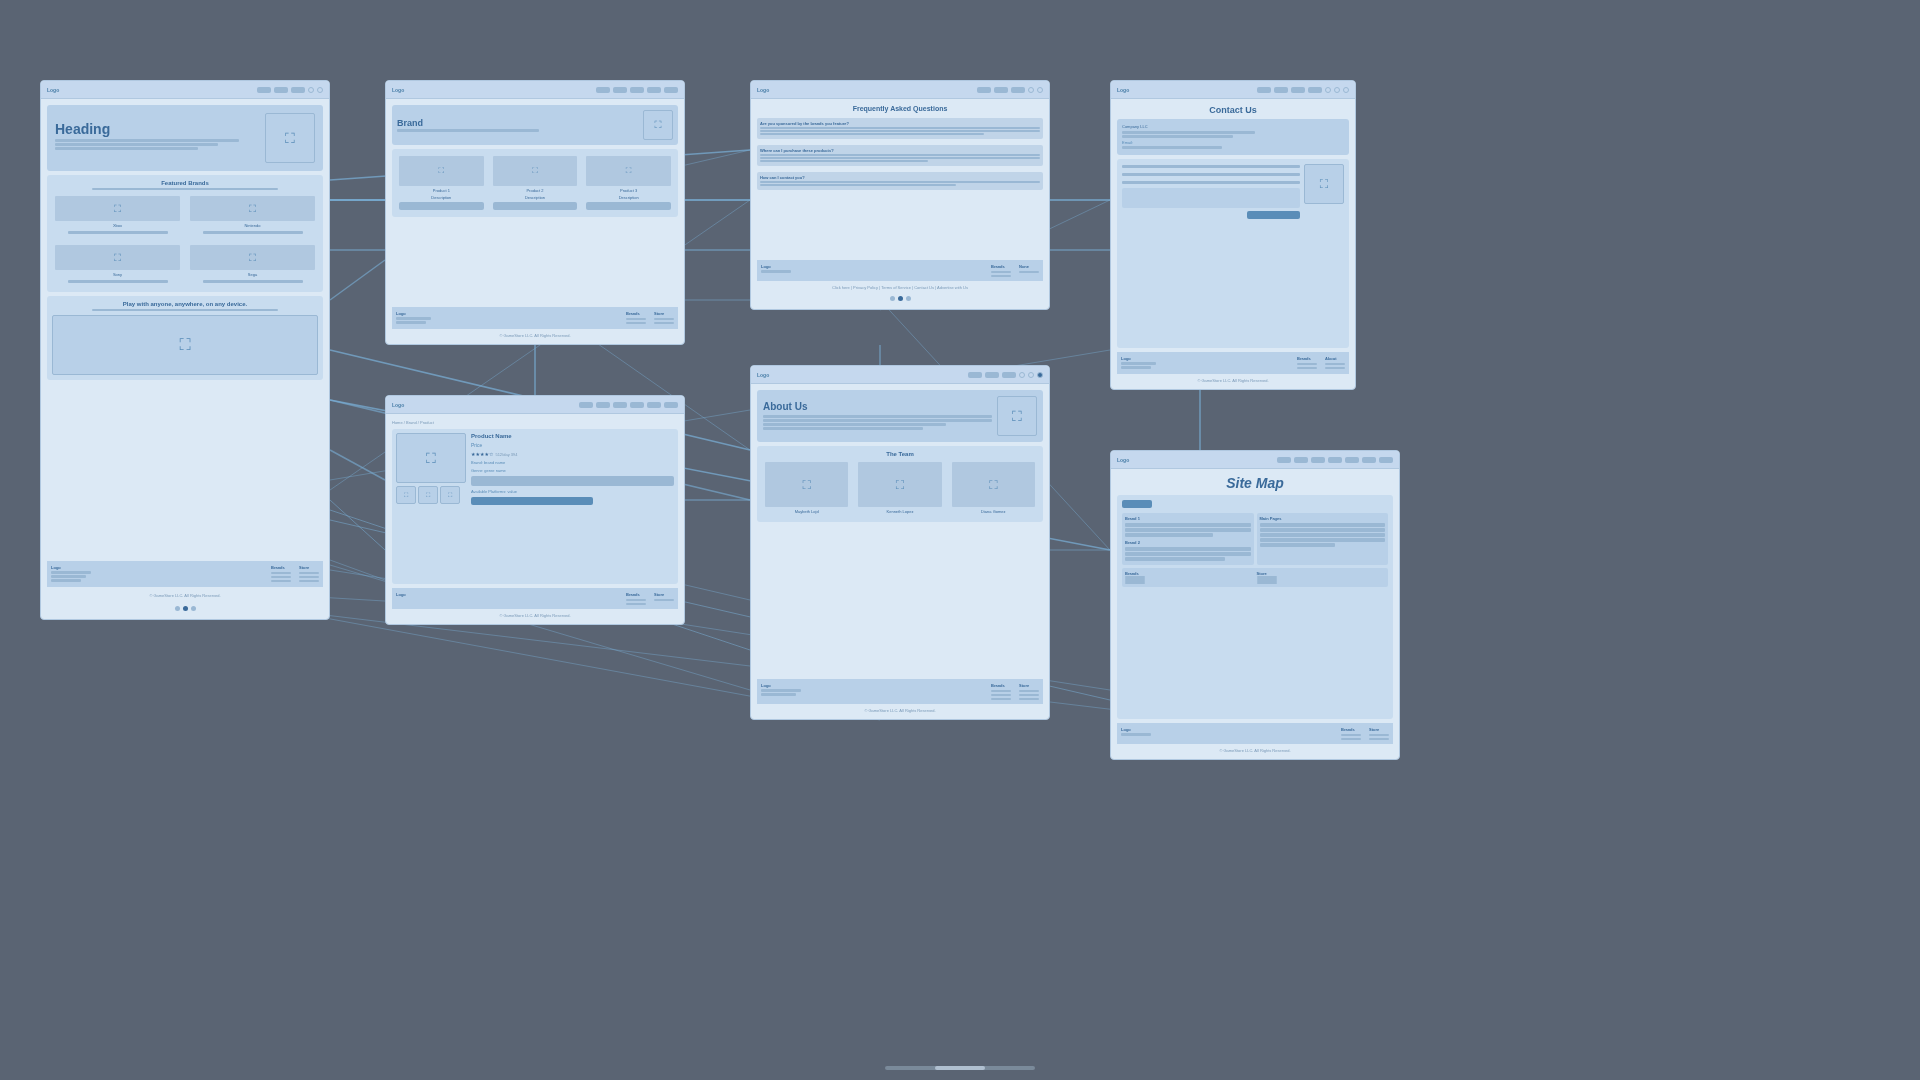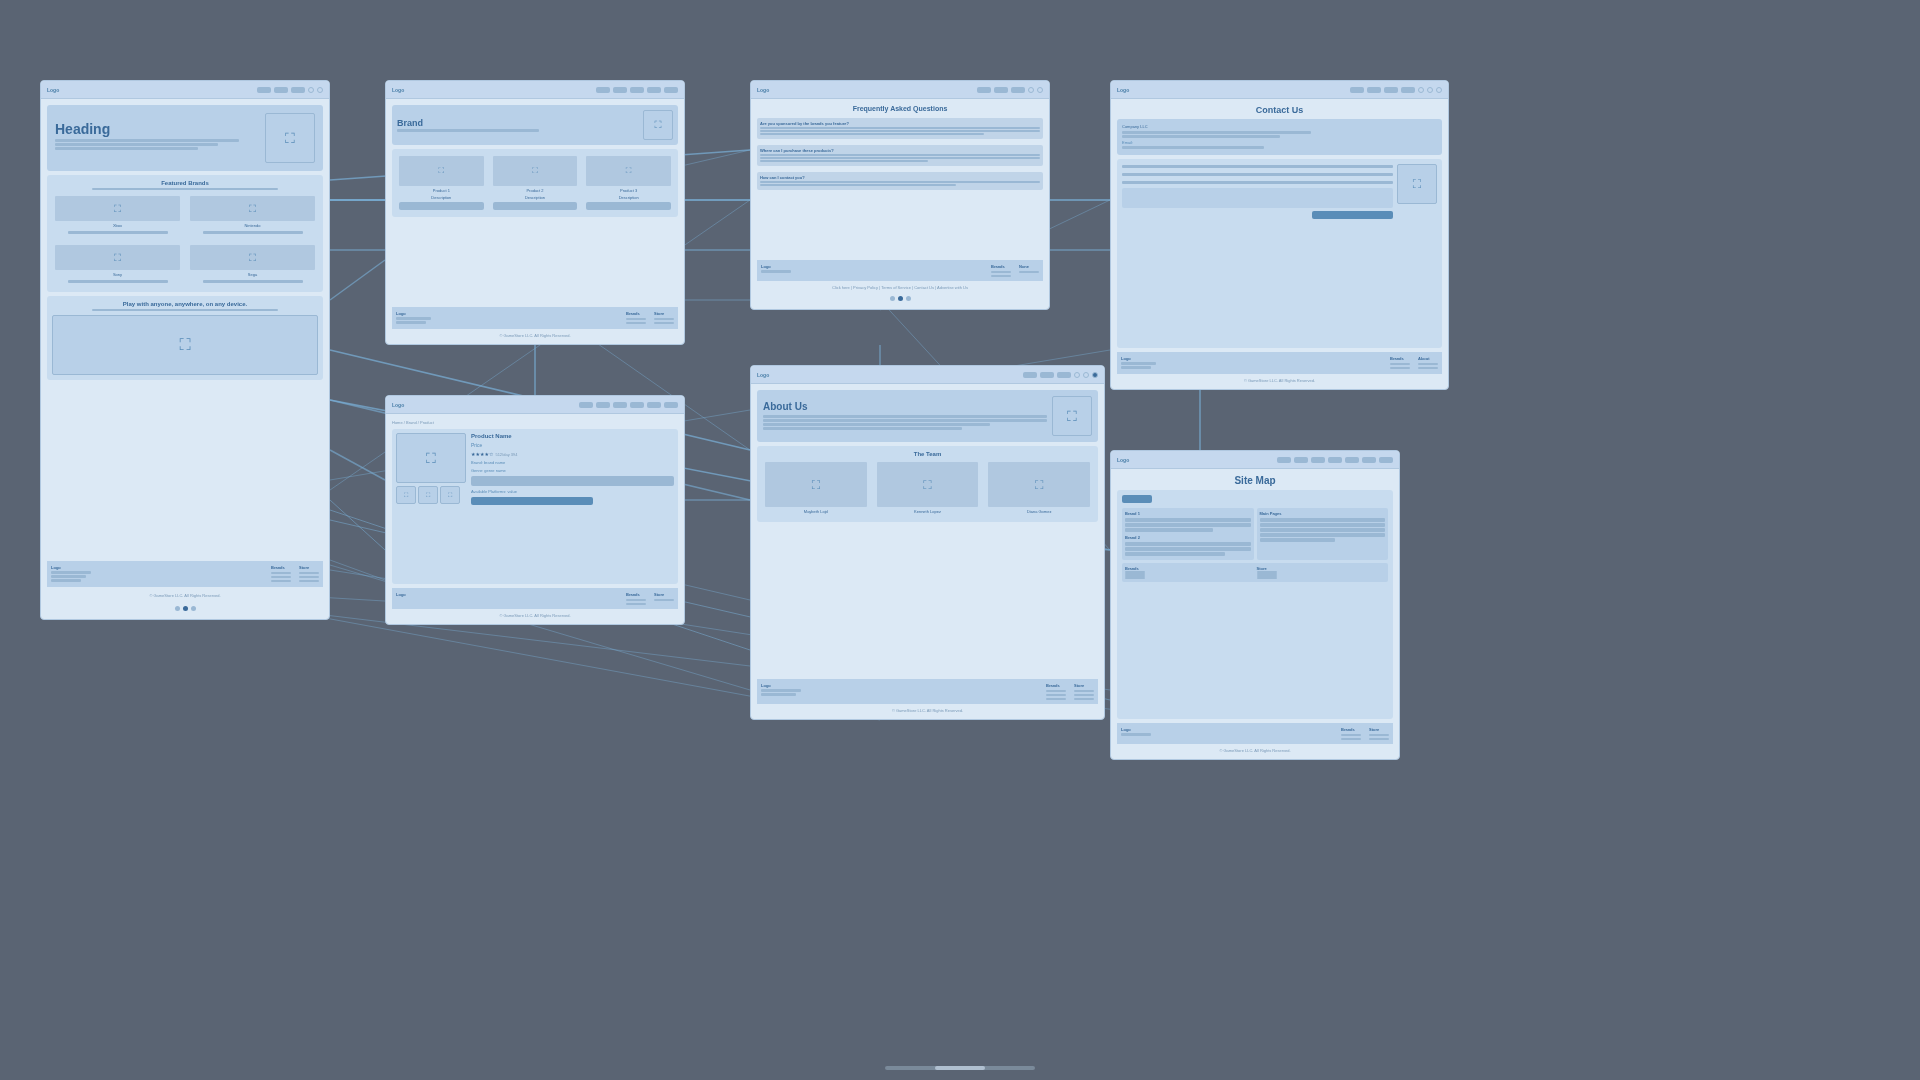--- a/index.html
+++ b/index.html
@@ -587,21 +587,21 @@
       </div>
       <div style="text-align:center; font-size:4px; color:#7a9ab8;">Click here | Privacy Policy | Terms of Service | Contact Us | Advertise with Us</div>
       <div style="display:flex; gap:3px; justify-content:center; padding:2px;">
         <div style="width:5px;height:5px;background:#9ab8d4;border-radius:50%;"></div>
         <div style="width:5px;height:5px;background:#3a6a9a;border-radius:50%;"></div>
         <div style="width:5px;height:5px;background:#9ab8d4;border-radius:50%;"></div>
       </div>
     </div>
   </div>
 
-  <div class="wireframe" style="left:750px; top:365px; width:355px; height:355px;">
+  <div class="wireframe" style="left:750px; top:365px; width:300px; height:355px;">
     <div class="frame-header">
       <span class="logo-text">Logo</span>
       <div class="nav-dots">
         <div class="nav-dot"></div>
         <div class="nav-dot"></div>
         <div class="nav-dot"></div>
         <div class="circle-nav"></div>
         <div class="circle-nav"></div>
         <div class="circle-nav active" style="background:#3a6a9a;"></div>
       </div>
@@ -661,21 +661,21 @@
           <div class="footer-col-title">Store</div>
           <div class="footer-link"></div>
           <div class="footer-link"></div>
           <div class="footer-link"></div>
         </div>
       </div>
       <div style="text-align:center; font-size:4px; color:#7a9ab8;">© GameStore LLC. All Rights Reserved.</div>
     </div>
   </div>
 
-  <div class="wireframe" style="left:1110px; top:80px; width:339px; height:310px;">
+  <div class="wireframe" style="left:1110px; top:80px; width:246px; height:310px;">
     <div class="frame-header">
       <span class="logo-text">Logo</span>
       <div class="nav-dots">
         <div class="nav-dot"></div>
         <div class="nav-dot"></div>
         <div class="nav-dot"></div>
         <div class="nav-dot"></div>
         <div class="circle-nav"></div>
         <div class="circle-nav"></div>
         <div class="circle-nav"></div>
@@ -733,21 +733,21 @@
         <div class="nav-dot"></div>
         <div class="nav-dot"></div>
         <div class="nav-dot"></div>
         <div class="nav-dot"></div>
         <div class="nav-dot"></div>
         <div class="nav-dot"></div>
         <div class="nav-dot"></div>
       </div>
     </div>
     <div class="frame-body">
-      <div style="font-size:10px; font-weight:bold; color:#3a6a9a; text-align:center;">Site Map</div>
+      <div style="font-size:14px; font-weight:bold; color:#3a6a9a; text-align:center;font-style:italic;">Site Map</div>
 
       <div style="background:#c8dcef; padding:5px; border-radius:3px; flex:1; display:flex; flex-direction:column; gap:3px;">
 
         <div style="display:flex; gap:3px; align-items:center; margin-bottom:2px;">
           <div style="width:30px; height:8px; background:#5a8db8; border-radius:2px;"></div>
         </div>
 
         <div style="display:grid; grid-template-columns: 1fr 1fr; gap:3px;">
           <div style="background:#b8d0e8; padding:3px; border-radius:2px;">
             <div style="font-size:4px; color:#3a6a9a; font-weight:bold; margin-bottom:2px;">Brand 1</div>

